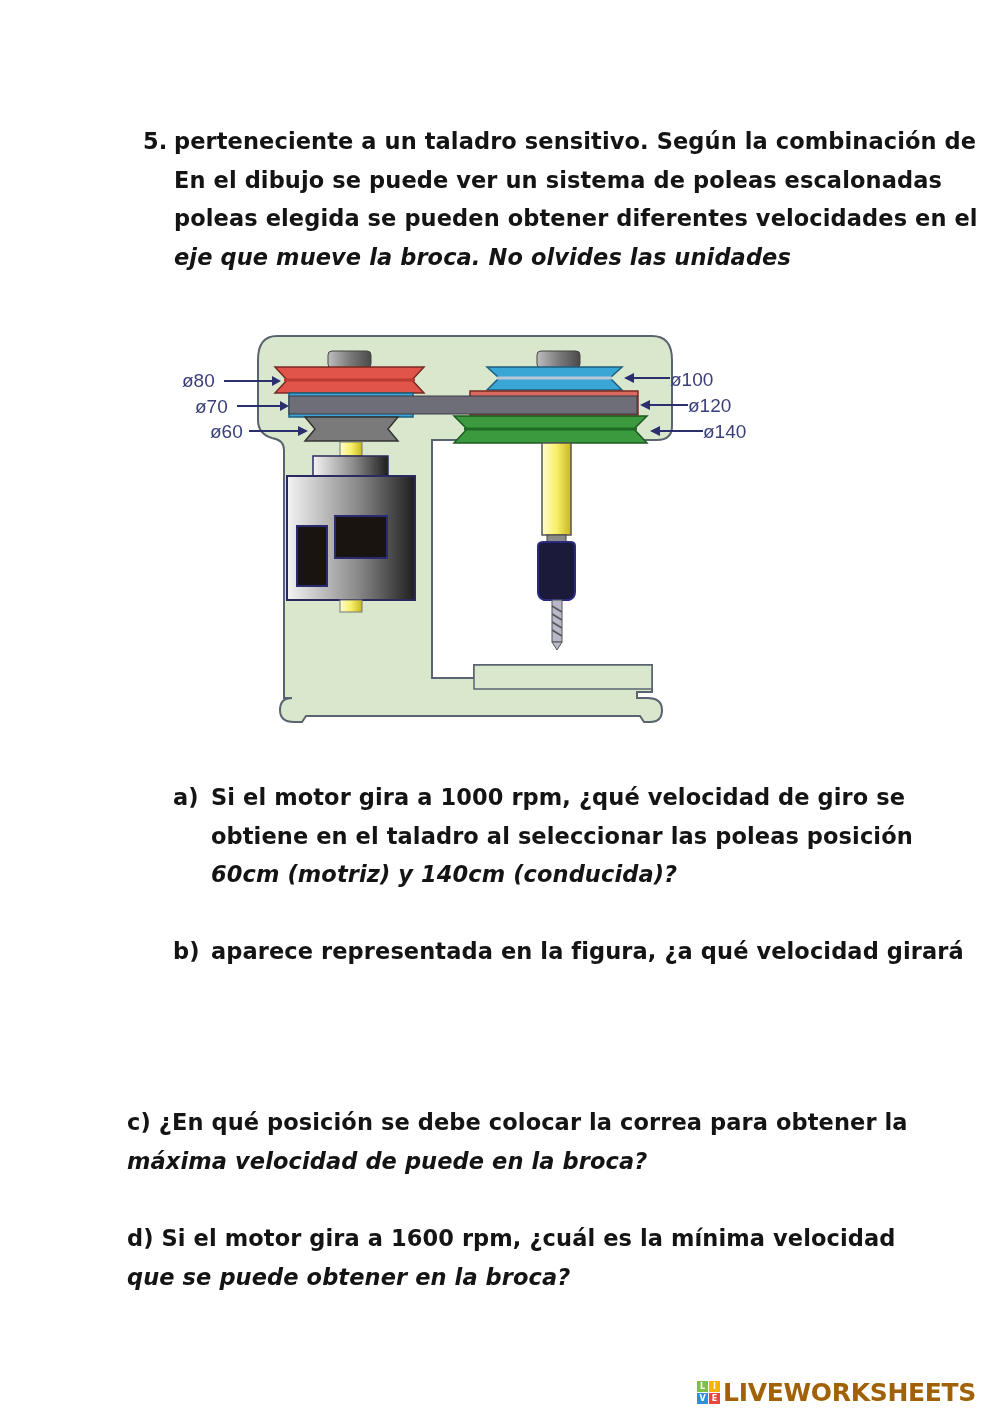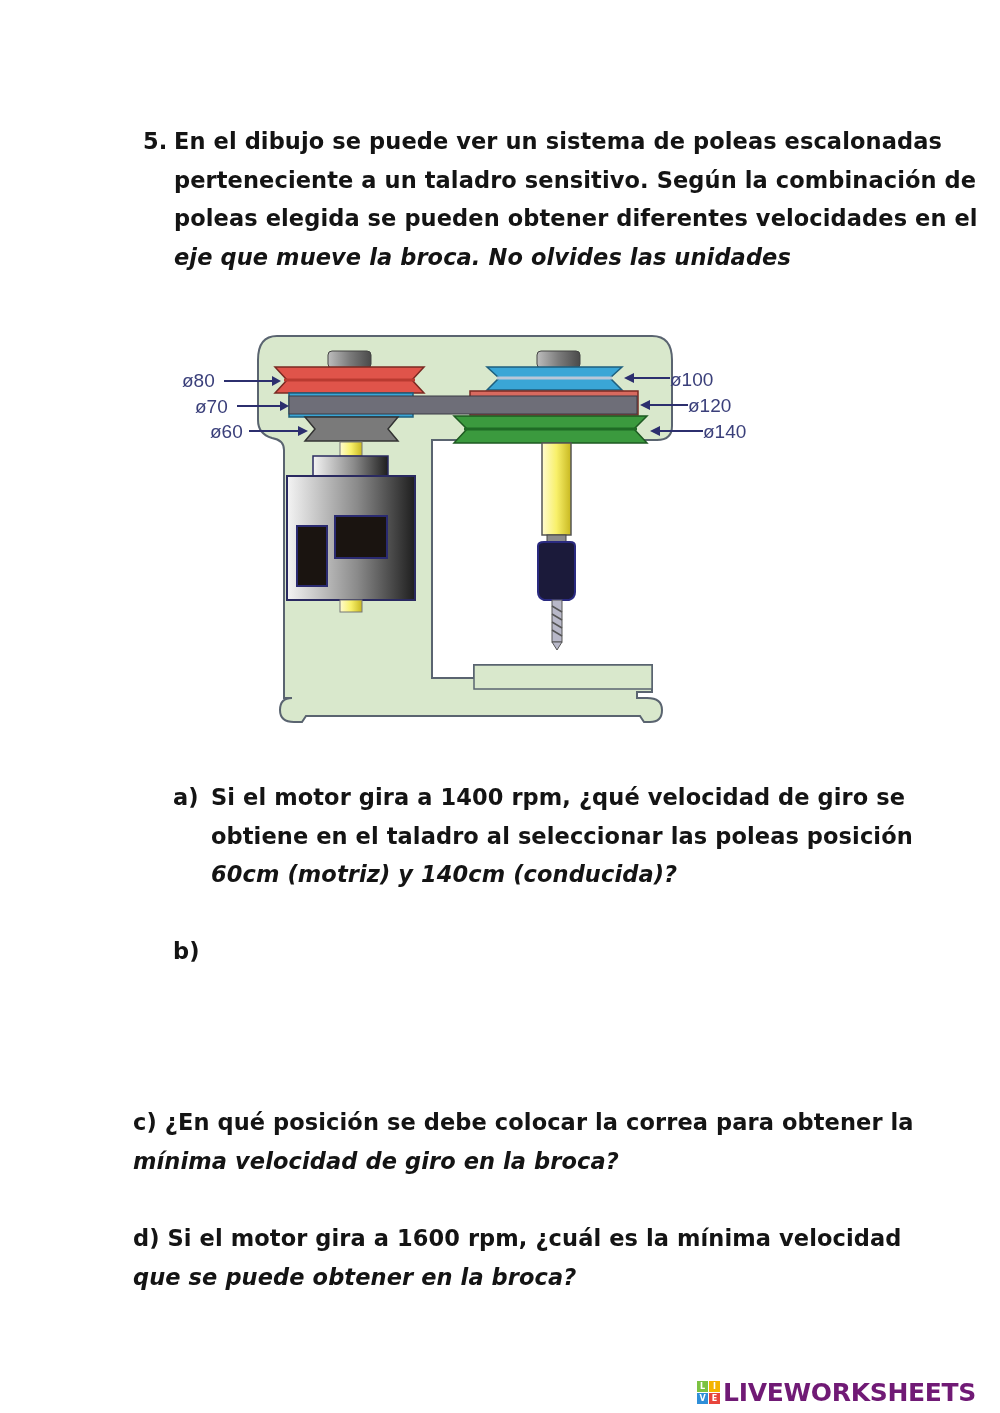--- a/index.html
+++ b/index.html
@@ -10,38 +10,38 @@
   .p .line { display: block; text-align: justify; text-align-last: justify; white-space: nowrap; }
   .p .line.last { text-align-last: left; font-style: italic; }
   #q5 { left: 143px; top: 122px; width: 714px; }
   #q5 .num { position: absolute; left: 0; top: 0; }
   #q5 .body { margin-left: 31px; }
   .sub { position: absolute; width: 682px; }
   .sub .lbl { position: absolute; left: 0; top: 0; }
   .sub .body { margin-left: 38px; }
   #qa { left: 173px; top: 778px; }
   #qb { left: 173px; top: 932px; }
-  .plain { position: absolute; left: 133px; width: 714px; }
+  .plain { position: absolute; left: 127px; width: 714px; }
   #qc { top: 1103px; }
   #qd { top: 1219px; }
   #figure { position: absolute; left: 172px; top: 330px; width: 600px; height: 400px; }
   #figure svg text { font-family: "Liberation Sans", sans-serif; font-size: 19px; fill: #3a3f7a; font-weight: normal; }
   #logo { position: absolute; left: 697px; top: 1377px; height: 30px; display: flex; align-items: center; }
   .logo-grid { display: grid; grid-template-columns: 11px 11px; grid-template-rows: 11px 11px; gap: 1px; margin-right: 3px; }
   .logo-grid span { display: flex; align-items: center; justify-content: center; font-size: 8px; font-weight: bold; color: #fff; font-family: "DejaVu Sans", sans-serif; }
-  .logo-text { font-family: "DejaVu Sans", sans-serif; font-weight: bold; font-size: 25px; color: #701a75; letter-spacing: -0.3px; }
+  .logo-text { font-family: "DejaVu Sans", sans-serif; font-weight: bold; font-size: 25px; color: #a16207; letter-spacing: -0.3px; }
 </style>
 </head>
 <body>
 
 <div id="q5" class="p">
   <span class="num">5.</span>
   <div class="body">
+    <span class="line">perteneciente a un taladro sensitivo. Según la combinación de</span>
     <span class="line">En el dibujo se puede ver un sistema de poleas escalonadas</span>
-    <span class="line">perteneciente a un taladro sensitivo. Según la combinación de</span>
     <span class="line">poleas elegida se pueden obtener diferentes velocidades en el</span>
     <span class="line last">eje que mueve la broca. No olvides las unidades</span>
   </div>
 </div>
 
 <div id="figure">
   <svg width="600" height="400" viewBox="0 0 600 400" xmlns="http://www.w3.org/2000/svg">
     <defs>
       <linearGradient id="motorGrad" x1="0" x2="1" y1="0" y2="0">
         <stop offset="0" stop-color="#f4f4f4"></stop>
@@ -137,35 +137,36 @@
       <path d="M 478 101 L 488 96 L 488 106 Z" fill="#2c2f6e"></path>
       <line x1="488" y1="101" x2="531" y2="101" stroke="#2c2f6e" stroke-width="2"></line>
       <text x="531" y="108">ø140</text>
     </g>
   </svg>
 </div>
 
 <div id="qa" class="p sub">
   <span class="lbl">a)</span>
   <div class="body">
-    <span class="line">Si el motor gira a 1400 rpm, ¿qué velocidad de giro se</span>
+    <span class="line">Si el motor gira a 1000 rpm, ¿qué velocidad de giro se</span>
     <span class="line">obtiene en el taladro al seleccionar las poleas posición</span>
     <span class="line last">60cm (motriz) y 140cm (conducida)?</span>
   </div>
 </div>
 
 <div id="qb" class="p sub">
   <span class="lbl">b)</span>
   <div class="body">
+    <span class="line">aparece representada en la figura, ¿a qué velocidad girará</span>
   </div>
 </div>
 
 <div id="qc" class="p plain">
   <span class="line">c) ¿En qué posición se debe colocar la correa para obtener la</span>
-  <span class="line last">mínima velocidad de giro en la broca?</span>
+  <span class="line last">máxima velocidad de puede en la broca?</span>
 </div>
 
 <div id="qd" class="p plain">
   <span class="line">d) Si el motor gira a 1600 rpm, ¿cuál es la mínima velocidad</span>
   <span class="line last">que se puede obtener en la broca?</span>
 </div>
 
 <div id="logo">
   <div class="logo-grid">
     <span style="background:#7cc242">L</span>

